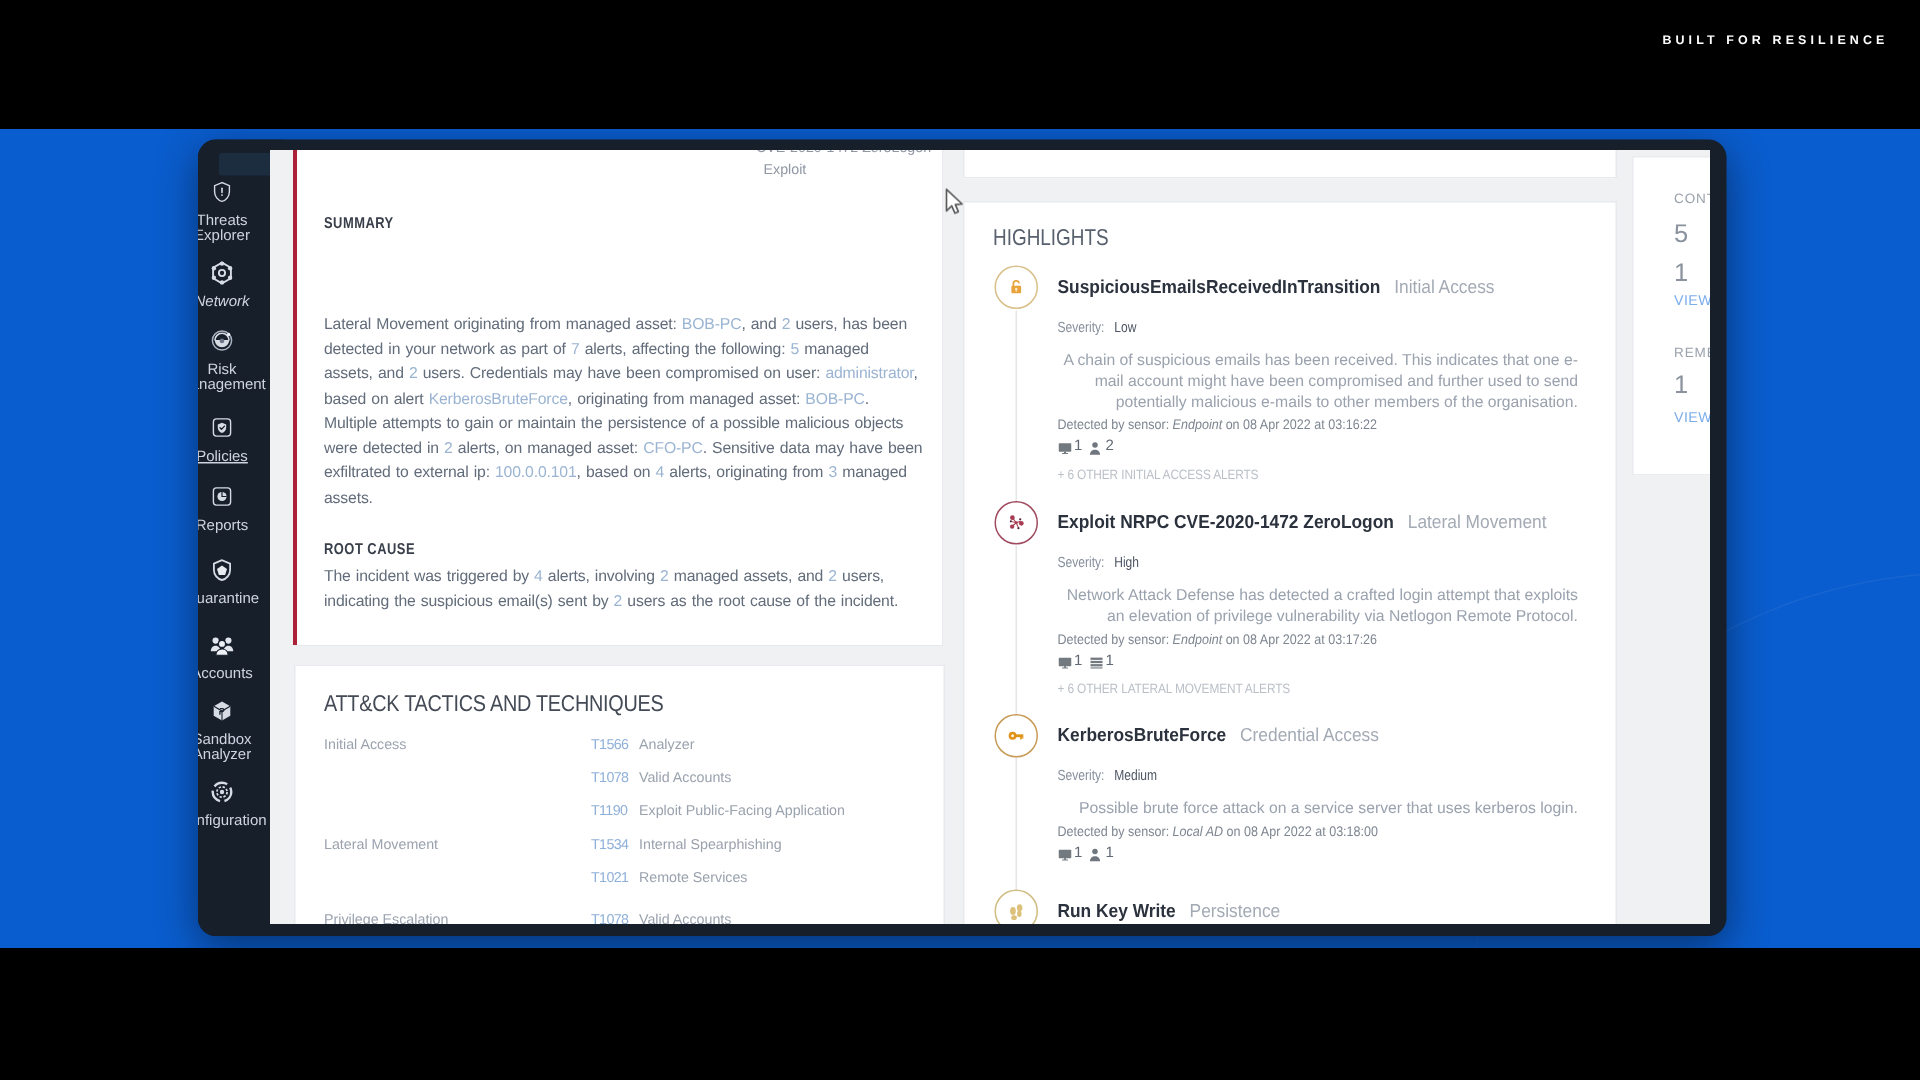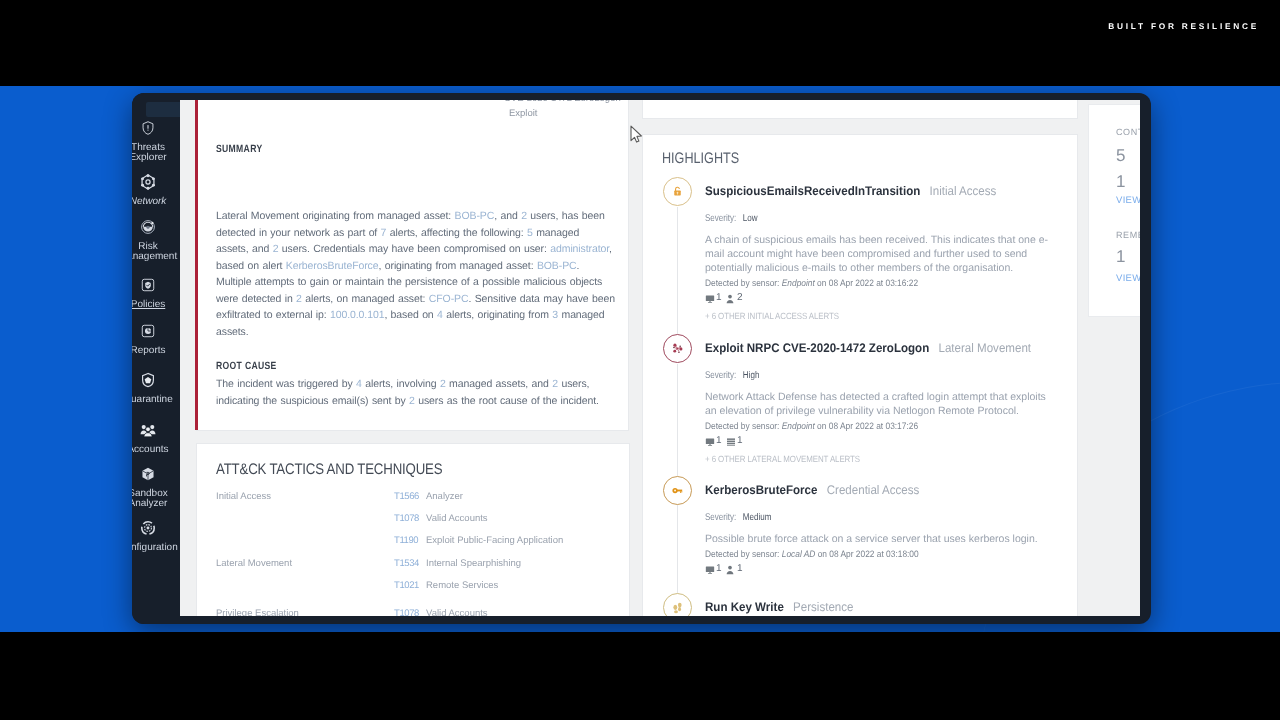--- a/index.html
+++ b/index.html
@@ -68,21 +68,21 @@
   .att-h{font-size:15.3px;font-weight:400;color:#434a55;letter-spacing:-0.2px;white-space:nowrap;
          transform:scaleX(.865);transform-origin:left top;}
   .att-row{position:absolute;left:0;width:430px;height:18px;}
   .att-tac{position:absolute;left:19px;font-size:9.5px;color:#9aa2ae;}
   .att-id{position:absolute;left:197px;font-size:9.5px;color:#8fb0d8;letter-spacing:-0.4px;}
   .att-tech{position:absolute;left:229px;font-size:9.5px;color:#9aa2ae;}
   .cut-lbl{position:absolute;left:313px;top:36px;font-size:9.5px;color:#8f97a3;}
   .cut-lbl2{position:absolute;left:308px;top:21px;font-size:9.5px;color:#8f97a3;white-space:nowrap;}
 
   
-  .card-hl{left:462px;top:34px;width:434px;height:502px;}
+  .card-hl{left:462px;top:34px;width:434px;height:502px;text-align:right;}
   .hl-h{font-size:15.3px;font-weight:400;color:#59616e;letter-spacing:0;white-space:nowrap;
         transform:scaleX(.825);transform-origin:left top;}
 
   .hl-item{position:absolute;left:0;width:432px;}
   .hl-ico{position:absolute;left:20px;top:-1px;width:29px;height:29px;border-radius:50%;
           background:#fff;display:flex;align-items:center;justify-content:center;box-sizing:border-box;}
   .hl-line{position:absolute;left:34px;top:30px;width:1px;background:#e4e6e9;}
   .hl-titlerow{transform:scaleX(.925);transform-origin:left center;}
   .hl-title{font-size:12.5px;font-weight:700;color:#2b323d;}
   .hl-tac{font-size:12.5px;font-weight:400;color:#a3aab4;margin-left:10px;}

